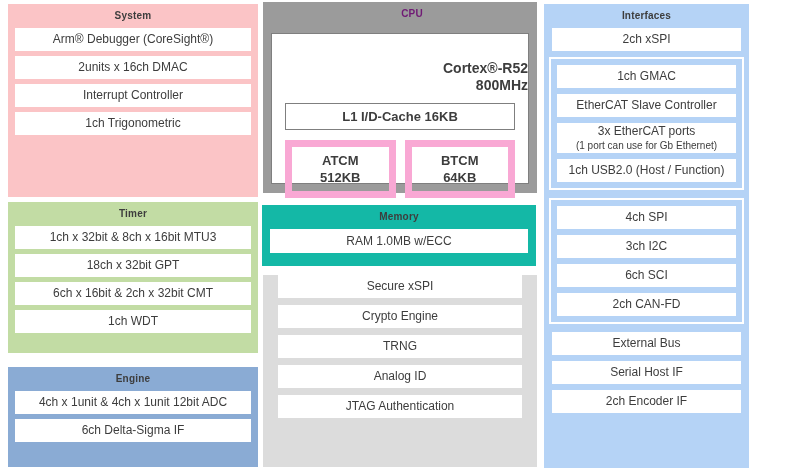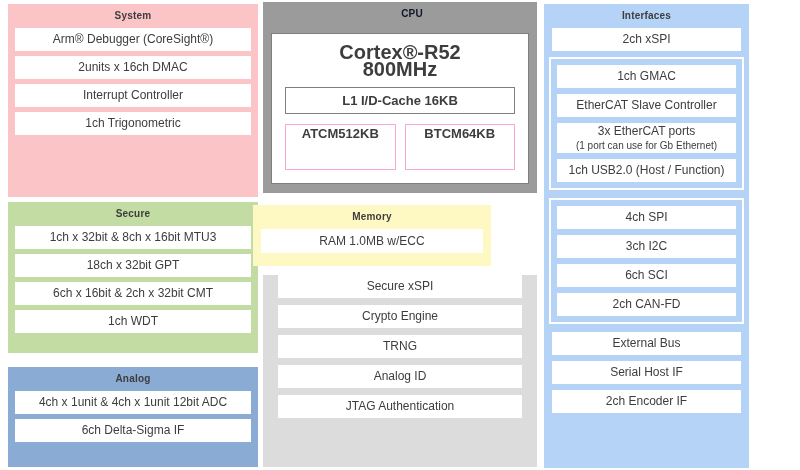--- a/index.html
+++ b/index.html
@@ -16,39 +16,39 @@
     background:#ffffff; height:23px; line-height:23px; text-align:center;
     font-size:12px; color:#3d3d3d; margin:0 7px 5px; white-space:nowrap;
     overflow:hidden;
   }
   
   .system    { left:8px;  top:4px;   width:250px; height:193px; background:#fbc4c6; }
   .timer     { left:8px;  top:202px; width:250px; height:151px; background:#c2dca4; }
   .analog    { left:8px;  top:367px; width:250px; height:100px; background:#8aabd4; }
   
   .cpu       { left:263px; top:2px;   width:274px; height:191px; background:#9b9b9b; }
-  .memory    { left:253px; top:205px; width:238px; height:61px;  background:#fef9c3; }
+  .memory    { left:262px; top:205px; width:274px; height:61px;  background:#14b8a6; }
   .security  { left:263px; top:275px; width:274px; height:192px; background:#dcdcdc; }
   
   .interfaces{ left:544px; top:4px;  width:205px; height:464px; background:#b5d3f6; }
 
-  .cpu .btitle { color:#0f172a;padding-left:24px; }
+  .cpu .btitle { color:#701a75;padding-left:24px; }
   .cpu-inner {
     position:absolute; left:8px; right:8px; top:31px; bottom:9px;
     background:#ffffff; border:1px solid #7f7f7f;
   }
-  .cpu-core { text-align:center; font-weight:700; font-size:20px; line-height:17px; margin-top:10px; }
+  .cpu-core { text-align:right; font-weight:700; font-size:14px; line-height:17px; margin-top:26px; }
   .cpu-cache {
     margin:9px 13px 0; height:25px; line-height:25px; border:1px solid #7f7f7f;
     text-align:center; font-weight:700; font-size:13px;
   }
   .cpu-tcm-wrap { display:flex; gap:9px; margin:10px 13px 0; }
   .cpu-tcm {
-    flex:1; height:44px; border:1px solid #f9a8d4; display:flex;
-    flex-direction:row; justify-content:center; text-align:center;
+    flex:1; height:44px; border:7px solid #f9a8d4; display:flex;
+    flex-direction:column; justify-content:center; text-align:center;
     font-weight:700; font-size:13px; line-height:17px;
   }
 
   .memory .row { margin:0 8px 5px; height:24px; line-height:24px; }
   .security .row { margin:0 15px 7px; }
 
   .interfaces .row { margin:0 8px 6px; }
   .if-group {
     border:2px solid #ffffff; margin:0 5px; padding:6px 6px 0;
   }
@@ -70,29 +70,29 @@
 
   <div class="block system">
     <div class="btitle">System</div>
     <div class="row">Arm® Debugger (CoreSight®)</div>
     <div class="row">2units x 16ch DMAC</div>
     <div class="row">Interrupt Controller</div>
     <div class="row">1ch Trigonometric</div>
   </div>
 
   <div class="block timer">
-    <div class="btitle">Secure</div>
+    <div class="btitle">Timer</div>
     <div class="row">1ch x 32bit &amp; 8ch x 16bit MTU3</div>
     <div class="row">18ch x 32bit GPT</div>
     <div class="row">6ch x 16bit &amp; 2ch x 32bit CMT</div>
     <div class="row">1ch WDT</div>
   </div>
 
   <div class="block analog">
-    <div class="btitle">Analog</div>
+    <div class="btitle">Engine</div>
     <div class="row">4ch x 1unit &amp; 4ch x 1unit 12bit ADC</div>
     <div class="row">6ch Delta-Sigma IF</div>
   </div>
 
   <div class="block cpu">
     <div class="btitle">CPU</div>
     <div class="cpu-inner">
       <div class="cpu-core">
         <div>Cortex®-R52</div>
         <div>800MHz</div>

